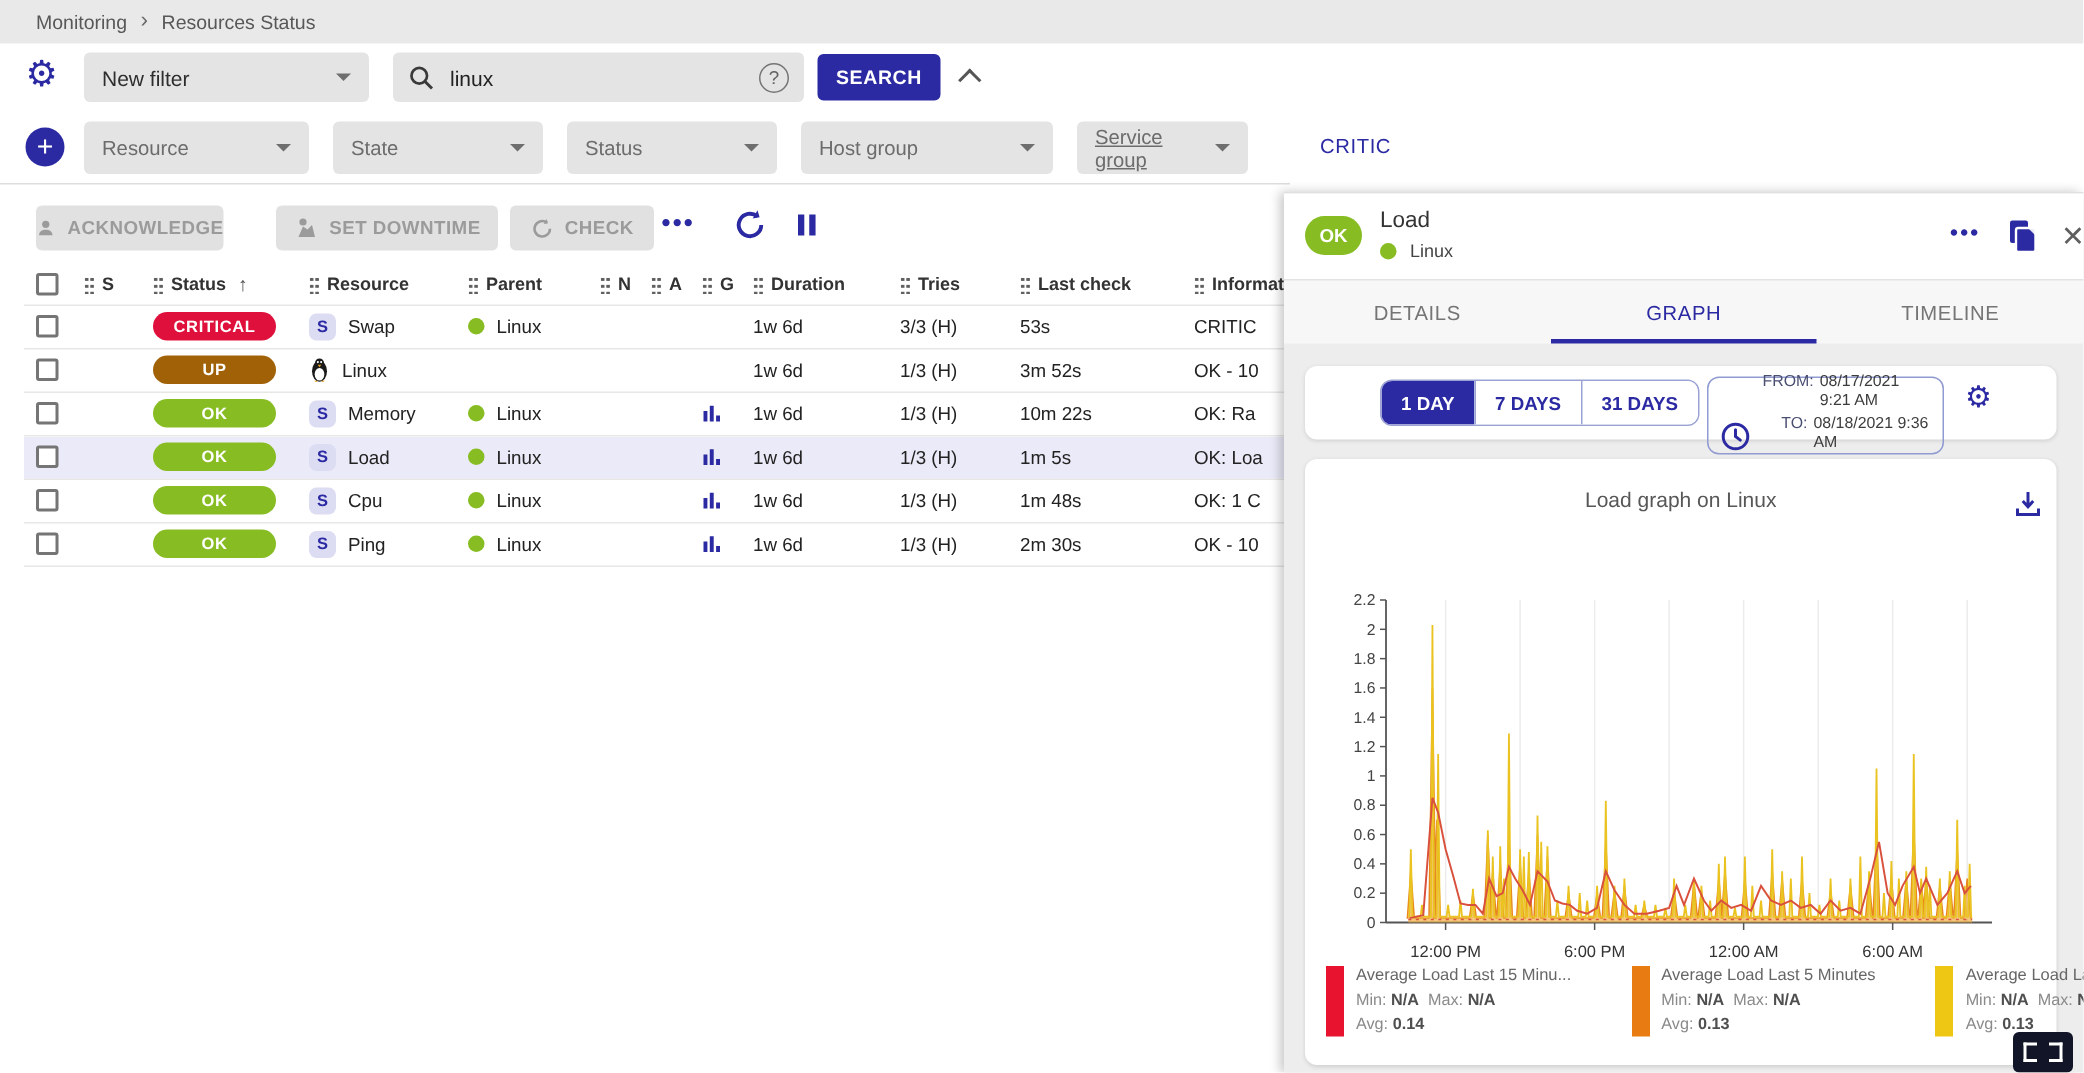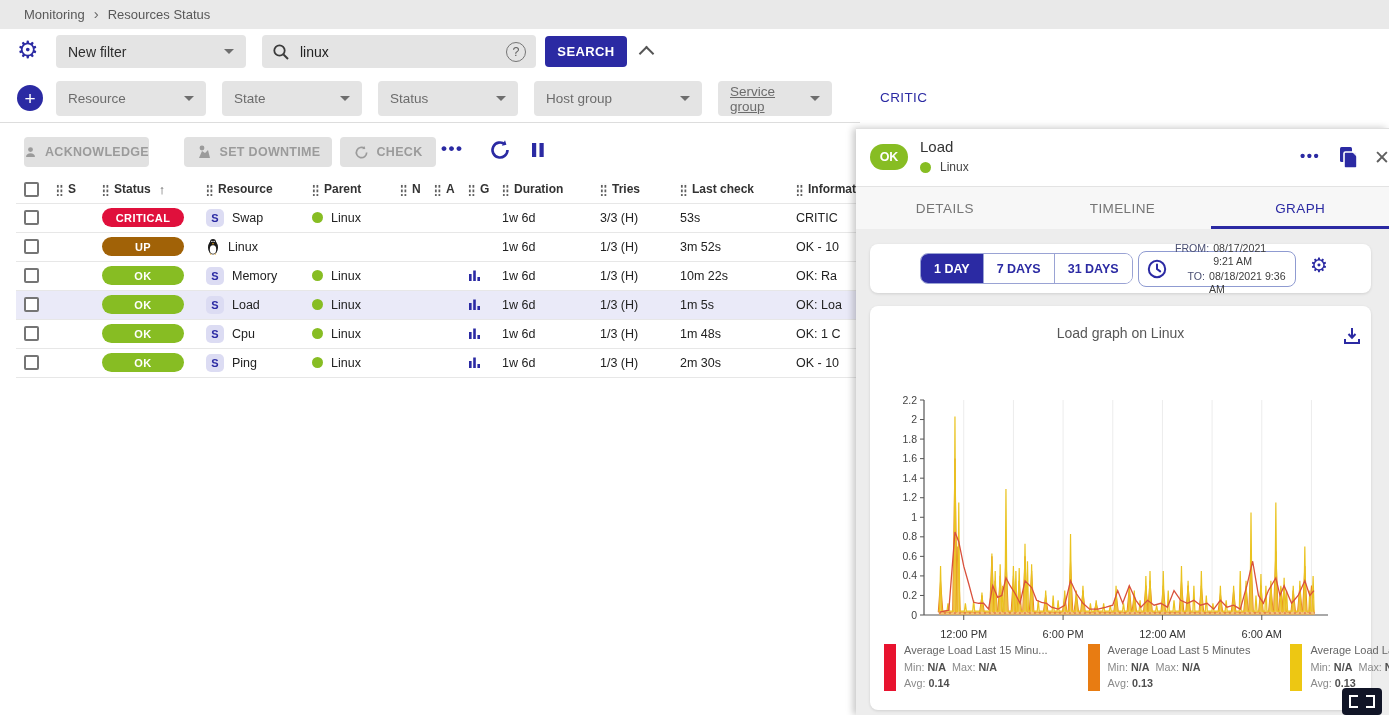--- a/index.html
+++ b/index.html
@@ -91,22 +91,22 @@
   .tab.active::after { content:""; position:absolute; left:0; bottom:0; width:100%; height:3px; background:var(--accent); }
 
   .card { position:absolute; background:#fff; border-radius:8px; box-shadow:0 1px 3px rgba(0,0,0,.12); }
   .card-range { left:14px; top:115px; width:501px; height:49px; }
   .seg-group { position:absolute; left:50px; top:9px; height:31px; display:flex;
     border:1px solid #9aa3d4; border-radius:8px; overflow:hidden; }
   .seg { display:flex; align-items:center; justify-content:center; font-size:12.5px; font-weight:bold;
     color:var(--accent); background:#fff; border-left:1px solid #9aa3d4; padding:0 13px; cursor:pointer; }
   .seg:first-child { border-left:none; }
   .seg.active { background:var(--accent); color:#fff; }
-  .date-box { position:absolute; left:268px; top:7px; width:158px; height:36px;
-    border:1px solid #8f9bd1; border-radius:8px; display:flex; align-items:center; padding:0 7px; gap:7px; cursor:pointer; }
+  .date-box { position:absolute; left:268px; top:7px; width:158px; height:52px;
+    border:1px solid #8f9bd1; border-radius:8px; display:flex; align-items:flex-end; padding:0 7px; gap:7px; cursor:pointer; }
   .date-rows { display:flex; flex-direction:column; gap:1px; flex:1; }
   .date-row { display:flex; font-size:10.6px; color:#4a4f72; line-height:1.25; }
   .date-row .lbl { width:36px; text-align:right; margin-right:4px; }
   .date-row .val { color:#3c3c3c; }
   .gear-small { position:absolute; left:440px; top:11px; color:var(--accent); font-size:20px; line-height:1; cursor:pointer; }
 
   .card-graph { left:14px; top:177px; width:501px; height:404px; }
   .graph-title { position:absolute; left:0; top:19px; width:100%; text-align:center; font-size:14px; color:#575757; }
   .download-btn { position:absolute; left:473px; top:21px; cursor:pointer; }
   .chart-svg { position:absolute; left:6px; top:82px; }
@@ -514,22 +514,22 @@
     <svg width="22" height="23" viewBox="0 0 22 23" style="position:absolute;left:482px;top:17px;cursor:pointer;">
       <rect x="2" y="1" width="12" height="15" rx="1.5" fill="#2b2aa3"></rect>
       <rect x="6" y="6" width="13" height="16" rx="1.5" fill="#2b2aa3" stroke="#fff" stroke-width="1.6"></rect>
       <path d="M14 6l5 5v-3.5a1.5 1.5 0 0 0-1.5-1.5z" fill="#fff" opacity=".9"></path>
     </svg>
     <span class="panel-close">✕</span>
   </div>
 
   <nav class="tab-bar">
     <div class="tab" id="tab-0">DETAILS</div>
+    <div class="tab active" id="tab-2">GRAPH</div>
     <div class="tab" id="tab-1">TIMELINE</div>
-    <div class="tab active" id="tab-2">GRAPH</div>
   </nav>
 
   <div class="card card-range">
     <div class="seg-group">
       <div class="seg active" id="seg-0">1 DAY</div>
       <div class="seg" id="seg-1">7 DAYS</div>
       <div class="seg" id="seg-2">31 DAYS</div>
     </div>
     <div class="date-box">
       <svg width="22" height="22" viewBox="0 0 22 22">

